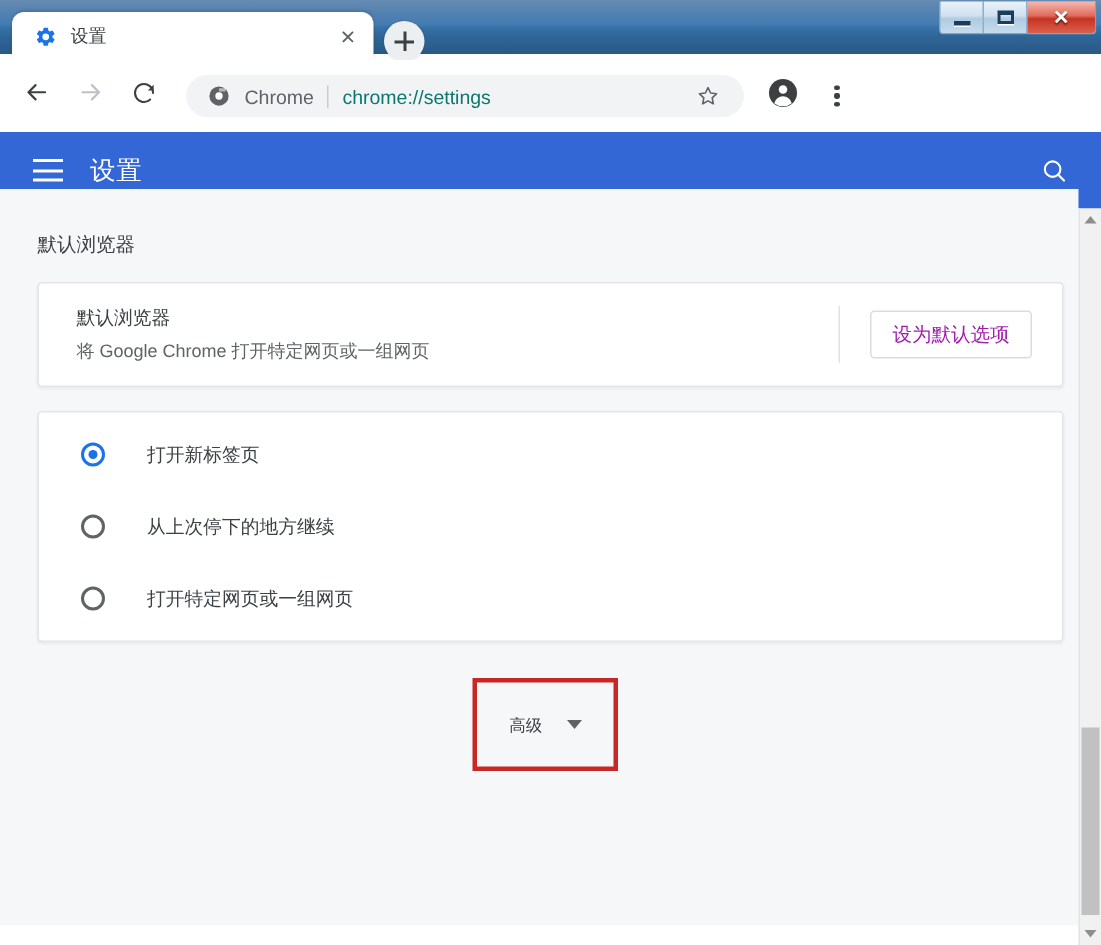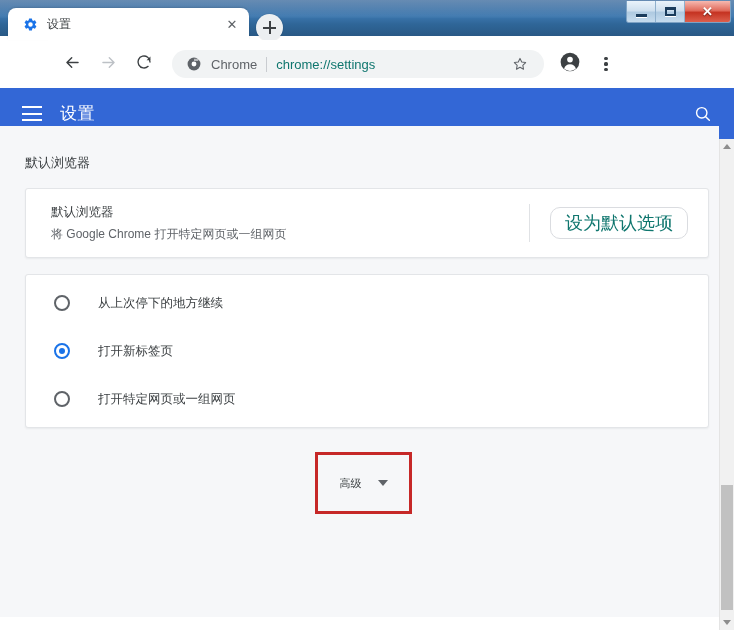--- a/index.html
+++ b/index.html
@@ -170,21 +170,20 @@
   .toolbar {
     position: absolute;
     left: 0; top: 40px;
     width: 582px;
     height: 48px;
     background: #ffffff;
     display: flex;
     align-items: center;
     box-sizing: border-box;
     padding: 0 6px;
-    margin-left: 48px;
   }
   .tbbtn {
     width: 30px; height: 30px;
     display: flex;
     align-items: center;
     justify-content: center;
     flex: 0 0 30px;
     border-radius: 50%;
     margin: 0 3px;
   }
@@ -353,24 +352,24 @@
     flex: 0 0 1px;
   }
   .makedefault-wrap {
     flex: 0 0 auto;
     display: flex;
     align-items: center;
     justify-content: center;
     padding: 0 20px;
   }
   .btn-outline {
-    font-size: 18px;
-    color: #0f766e;
+    font-size: 13px;
+    color: #a21caf;
     border: 1px solid #dadce0;
-    border-radius: 10px;
+    border-radius: 3px;
     background: #ffffff;
     padding: 7px 14px;
     line-height: 16px;
     white-space: nowrap;
     font-family: inherit;
   }
 
   
   .radio-list {
     padding: 4px 0 4px 0;
@@ -627,26 +626,26 @@
           <div class="row-divider"></div>
           <div class="makedefault-wrap">
             <button class="btn-outline">设为默认选项</button>
           </div>
         </div>
       </div>
 
       <div class="card">
         <div class="radio-list">
           <div class="radio-row">
+            <span class="radio checked"></span>
+            <span class="radio-label">打开新标签页</span>
+          </div>
+          <div class="radio-row">
             <span class="radio"></span>
             <span class="radio-label">从上次停下的地方继续</span>
-          </div>
-          <div class="radio-row">
-            <span class="radio checked"></span>
-            <span class="radio-label">打开新标签页</span>
           </div>
           <div class="radio-row">
             <span class="radio"></span>
             <span class="radio-label">打开特定网页或一组网页</span>
           </div>
         </div>
       </div>
 
       <div class="advanced-area">
         <div class="advanced-highlight"></div>

